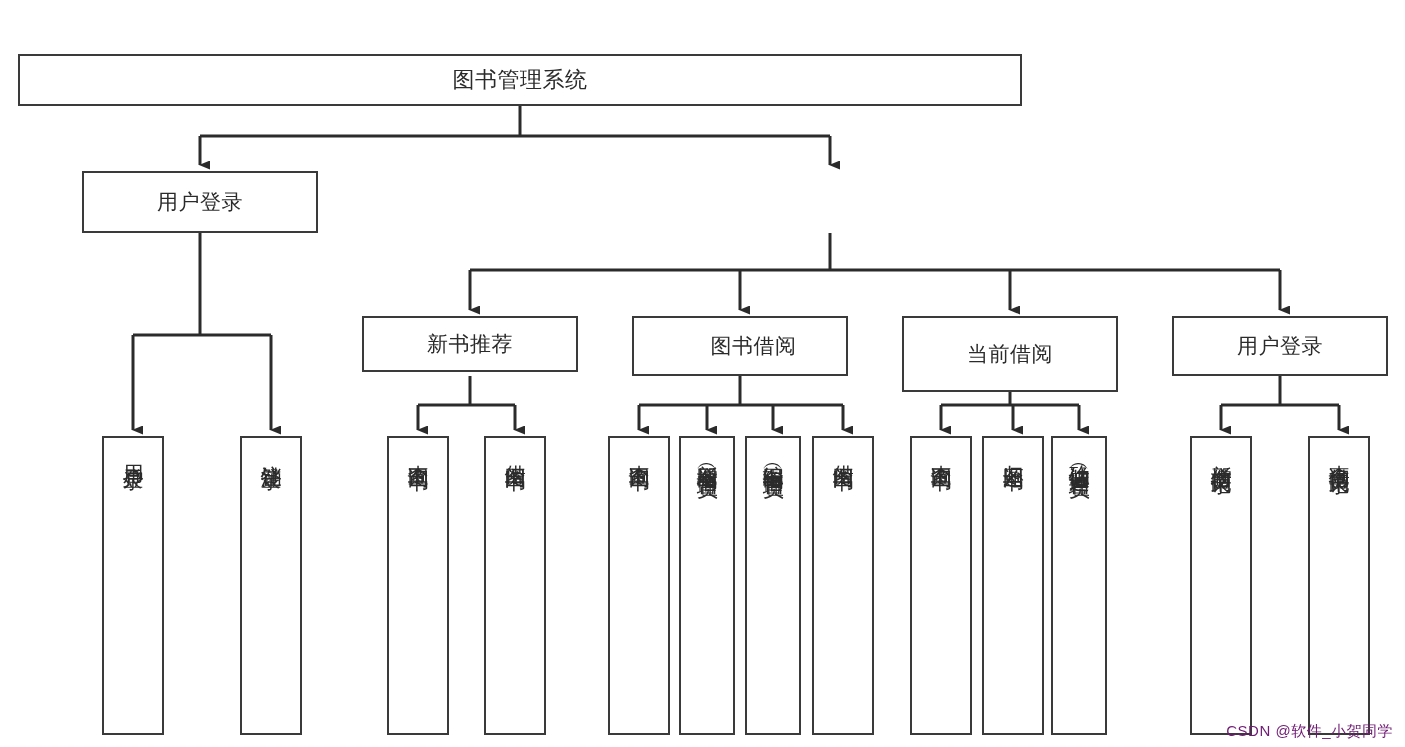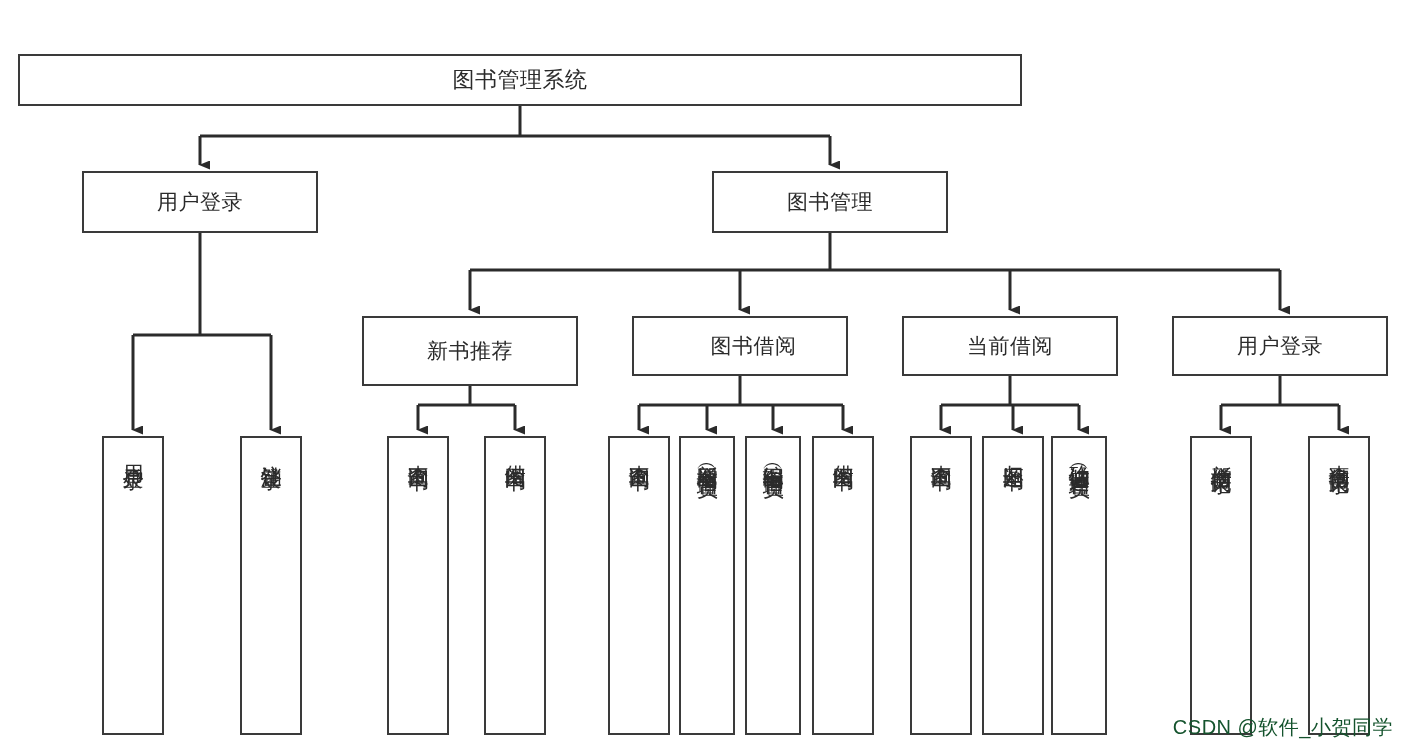--- a/index.html
+++ b/index.html
@@ -63,22 +63,22 @@
     white-space: nowrap;
     color: #2b2b2b;
   }
   .node-box.root .node-label-h {
     font-size: 22px;
   }
   #watermark {
     position: absolute;
     right: 12px;
     bottom: 6px;
-    font-size: 20px;
-    color: #14532d;
+    font-size: 15px;
+    color: #701a75;
     letter-spacing: 0.5px;
     white-space: nowrap;
     user-select: none;
   }
 </style>
 </head>
 <body>
 
 <div id="diagram-root">
 
@@ -138,33 +138,30 @@
   </svg>
 
   <div class="node-box horizontal root" style="left:18px; top:14px; width:1004px; height:52px;margin-top:40px;">
     <span class="node-label-h">图书管理系统</span>
   </div>
 
   <div class="node-box horizontal" style="left:82px; top:171px; width:236px; height:62px;">
     <span class="node-label-h">用户登录</span>
   </div>
 
-  <div class="node-box horizontal" style="left:712px; top:171px; width:236px; height:62px;">
-    <span class="node-label-h">图书管理</span>
-  </div>
-
-  <div class="node-box horizontal" style="left:362px; top:316px; width:216px; height:70px;">
+
+  <div class="node-box horizontal" style="left:362px; top:316px; width:216px; height:56px;">
     <span class="node-label-h">新书推荐</span>
   </div>
 
   <div class="node-box horizontal" style="left:632px; top:316px; width:216px; height:60px;padding-left:27px;">
     <span class="node-label-h">图书借阅</span>
   </div>
 
-  <div class="node-box horizontal" style="left:902px; top:316px; width:216px; height:60px;">
+  <div class="node-box horizontal" style="left:902px; top:316px; width:216px; height:76px;">
     <span class="node-label-h">当前借阅</span>
   </div>
 
   <div class="node-box horizontal" style="left:1172px; top:316px; width:216px; height:60px;">
     <span class="node-label-h">用户登录</span>
   </div>
 
   <div class="node-box vertical" style="left:102px; top:436px; width:62px; height:299px;">
     <span class="node-label-v">用户登录</span>
   </div>

